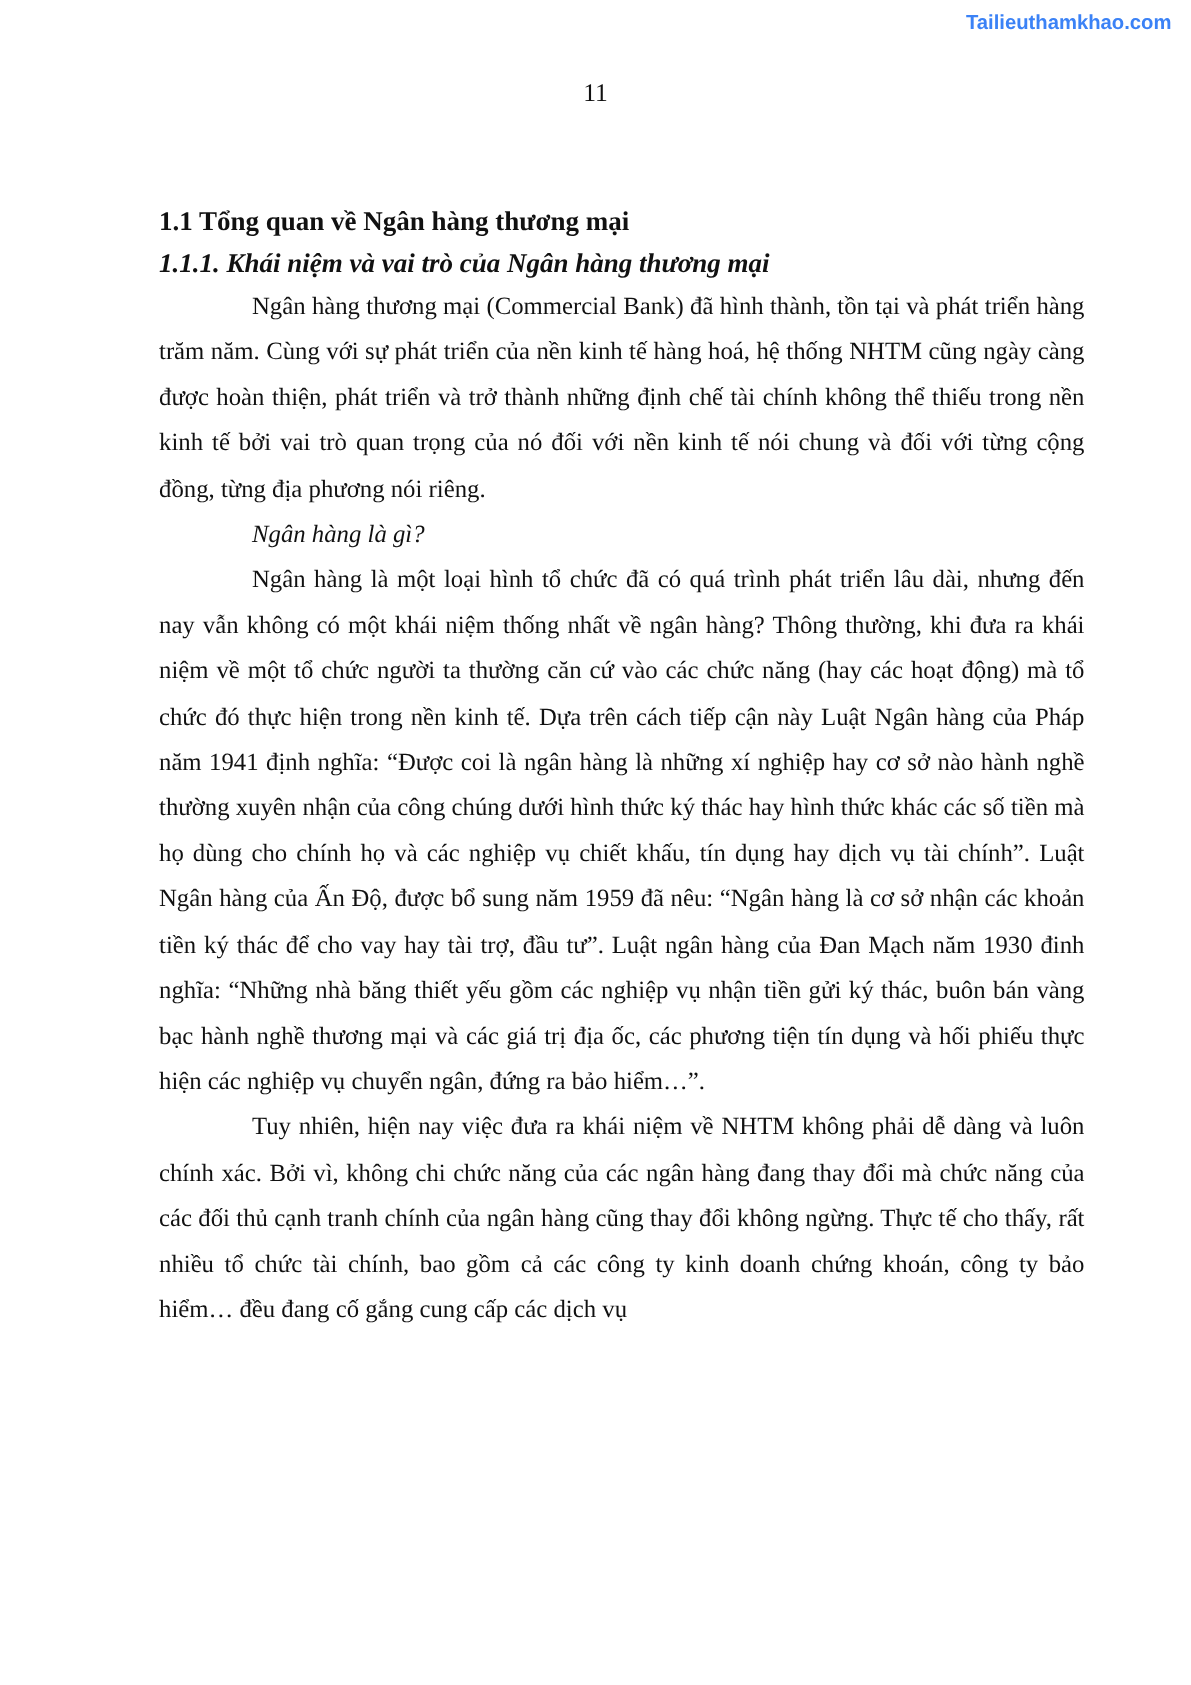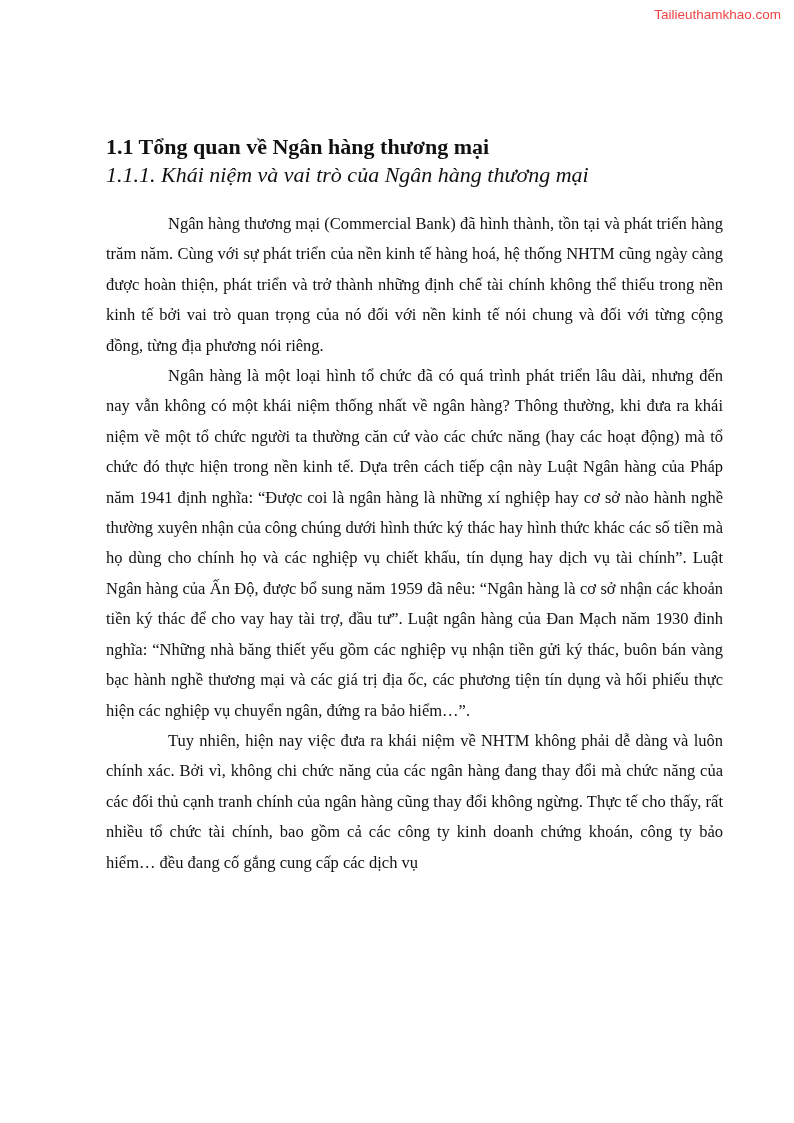--- a/index.html
+++ b/index.html
@@ -42,56 +42,58 @@
   }
   h1.chapter-title {
     margin: 0;
     font-size: 19px;
     font-weight: bold;
     line-height: 42px;
     letter-spacing: 0.2px;
   }
   .sec {
     margin: 0;
-    font-size: 22px;
+    font-size: 18px;
     line-height: 28px;
   }
   .sec-bold { font-weight: bold; }
-  .sec-bold-italic { font-weight: normal; font-style: italic; }
+  .sec-bold-italic { font-weight: bold; font-style: italic; }
   .sec-plain { font-weight: normal; }
   .sec-gap { margin-top: 5px; }
-  .paragraphs { margin-top: 20px; }
+  .paragraphs { margin-top: 0; }
   p.para {
     margin: 0;
     font-size: 16.5px;
     line-height: 30.4px;
     text-align: justify;
     text-indent: 62px;
   }
   p.italic-indent {
     font-style: italic;
     text-align: left;
   }
 </style>
 </head>
 <body>
 
 <div class="page">
 
-  <a class="watermark" style="color: #ef4444;">Tailieuthamkhao.com</a>
+  <a class="watermark" style="color: #3b82f6; font-weight: bold;">Tailieuthamkhao.com</a>
 
+  <div class="page-number">11</div>
 
   <div class="content">
 
 
     <div class="sec sec-bold sec-gap">1.1 Tổng quan về Ngân hàng thương mại</div>
 
     <div class="sec sec-bold-italic">1.1.1. Khái niệm và vai trò của Ngân hàng thương mại</div>
 
 
     <div class="paragraphs">
         <p class="para body-indent">Ngân hàng thương mại (Commercial Bank) đã hình thành, tồn tại và phát triển hàng trăm năm. Cùng với sự phát triển của nền kinh tế hàng hoá, hệ thống NHTM cũng ngày càng được hoàn thiện, phát triển và trở thành những định chế tài chính không thể thiếu trong nền kinh tế bởi vai trò quan trọng của nó đối với nền kinh tế nói chung và đối với từng cộng đồng, từng địa phương nói riêng.</p>
+        <p class="para italic-indent">Ngân hàng là gì?</p>
         <p class="para body-indent">Ngân hàng là một loại hình tổ chức đã có quá trình phát triển lâu dài, nhưng đến nay vẫn không có một khái niệm thống nhất về ngân hàng? Thông thường, khi đưa ra khái niệm về một tổ chức người ta thường căn cứ vào các chức năng (hay các hoạt động) mà tổ chức đó thực hiện trong nền kinh tế. Dựa trên cách tiếp cận này Luật Ngân hàng của Pháp năm 1941 định nghĩa: “Được coi là ngân hàng là những xí nghiệp hay cơ sở nào hành nghề thường xuyên nhận của công chúng dưới hình thức ký thác hay hình thức khác các số tiền mà họ dùng cho chính họ và các nghiệp vụ chiết khấu, tín dụng hay dịch vụ tài chính”. Luật Ngân hàng của Ấn Độ, được bổ sung năm 1959 đã nêu: “Ngân hàng là cơ sở nhận các khoản tiền ký thác để cho vay hay tài trợ, đầu tư”. Luật ngân hàng của Đan Mạch năm 1930 đinh nghĩa: “Những nhà băng thiết yếu gồm các nghiệp vụ nhận tiền gửi ký thác, buôn bán vàng bạc hành nghề thương mại và các giá trị địa ốc, các phương tiện tín dụng và hối phiếu thực hiện các nghiệp vụ chuyển ngân, đứng ra bảo hiểm…”.</p>
         <p class="para body-indent">Tuy nhiên, hiện nay việc đưa ra khái niệm về NHTM không phải dễ dàng và luôn chính xác. Bởi vì, không chi chức năng của các ngân hàng đang thay đổi mà chức năng của các đối thủ cạnh tranh chính của ngân hàng cũng thay đổi không ngừng. Thực tế cho thấy, rất nhiều tổ chức tài chính, bao gồm cả các công ty kinh doanh chứng khoán, công ty bảo hiểm… đều đang cố gắng cung cấp các dịch vụ</p>
       </div>
 
   </div>
 </div>
 
 </body></html>

